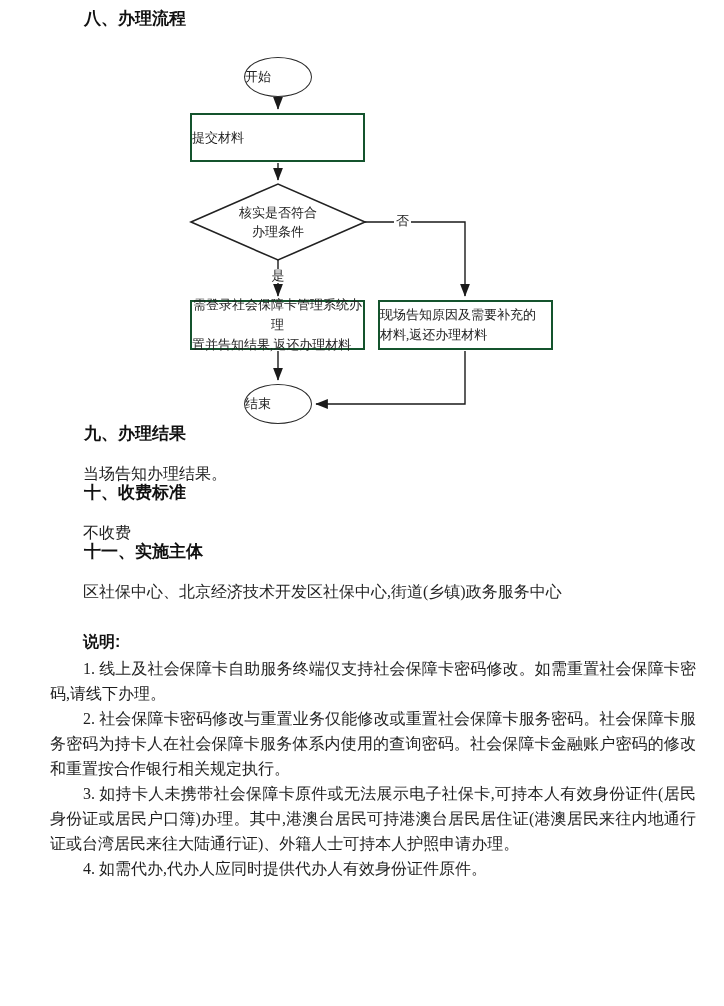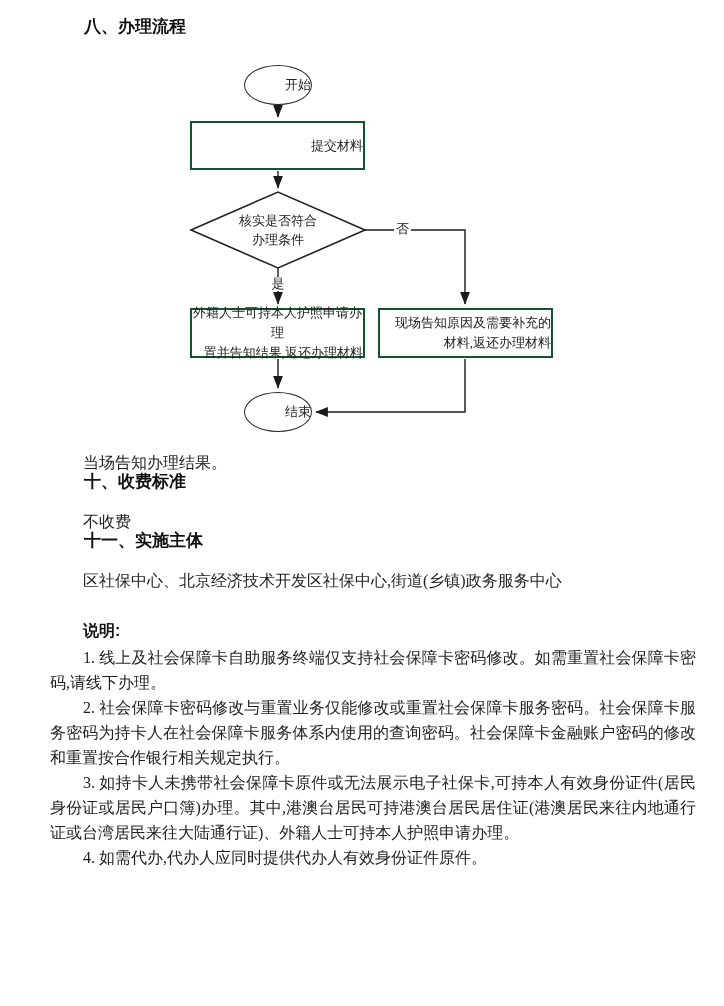--- a/index.html
+++ b/index.html
@@ -1,21 +1,21 @@
 <!DOCTYPE html>
 <html><head>
 <meta charset="utf-8">
 <style>
   html, body { margin: 0; padding: 0; background: #ffffff; }
   .page {
     position: relative;
     width: 724px;
     height: 1006px;
     box-sizing: border-box;
-    padding: 8px 28px 0 50px;
+    padding: 0 28px 0 50px;
     background: #ffffff;
     font-family: "Liberation Serif", serif;
     font-size: 16px;
     color: #1f1f1f;
     overflow: hidden;
   }
   h2.sec-heading {
     font-family: "Liberation Sans", sans-serif;
     font-size: 17px;
     font-weight: bold;
@@ -59,21 +59,21 @@
     height: 367px;
     margin-top: 29px;
   }
   .fc-svg { position: absolute; left: 0; top: 0; }
   .fc-node {
     position: absolute;
     box-sizing: border-box;
     background: #ffffff;
     display: flex;
     flex-direction: column;
-    align-items: flex-end;
+    align-items: flex-start;
     justify-content: center;
     font-size: 13px;
     line-height: 20px;
     color: #222;
     text-align: center;
   }
   .fc-ellipse {
     border: 1.4px solid #2b2b2b;
     border-radius: 50%;
     width: 68px; height: 40px;
@@ -133,35 +133,36 @@
 
     <div class="fc-decision">
       <div>核实是否符合</div>
       <div>办理条件</div>
     </div>
 
     <div class="fc-branch-label fc-yes">是</div>
     <div class="fc-branch-label fc-no">否</div>
 
     <div class="fc-node fc-rect fc-approve">
-      <div>外籍人士可持本人护照申请办理</div>
+      <div>需登录社会保障卡管理系统办理</div>
       <div>置并告知结果,返还办理材料</div>
     </div>
 
     <div class="fc-node fc-rect fc-reject">
       <div>现场告知原因及需要补充的</div>
       <div>材料,返还办理材料</div>
     </div>
 
     <div class="fc-node fc-ellipse fc-end">
       <span>结束</span>
     </div>
   </div>
 
 
+  <h2 class="sec-heading mt-h9">九、办理结果</h2>
   <p class="body-line mt-b9">当场告知办理结果。</p>
 
   <h2 class="sec-heading mt-h10">十、收费标准</h2>
   <p class="body-line mt-b10">不收费</p>
 
   <h2 class="sec-heading mt-h11">十一、实施主体</h2>
   <p class="body-line mt-b11">区社保中心、北京经济技术开发区社保中心,街道(乡镇)政务服务中心</p>
 
   <p class="notes-heading">说明:</p>
 

